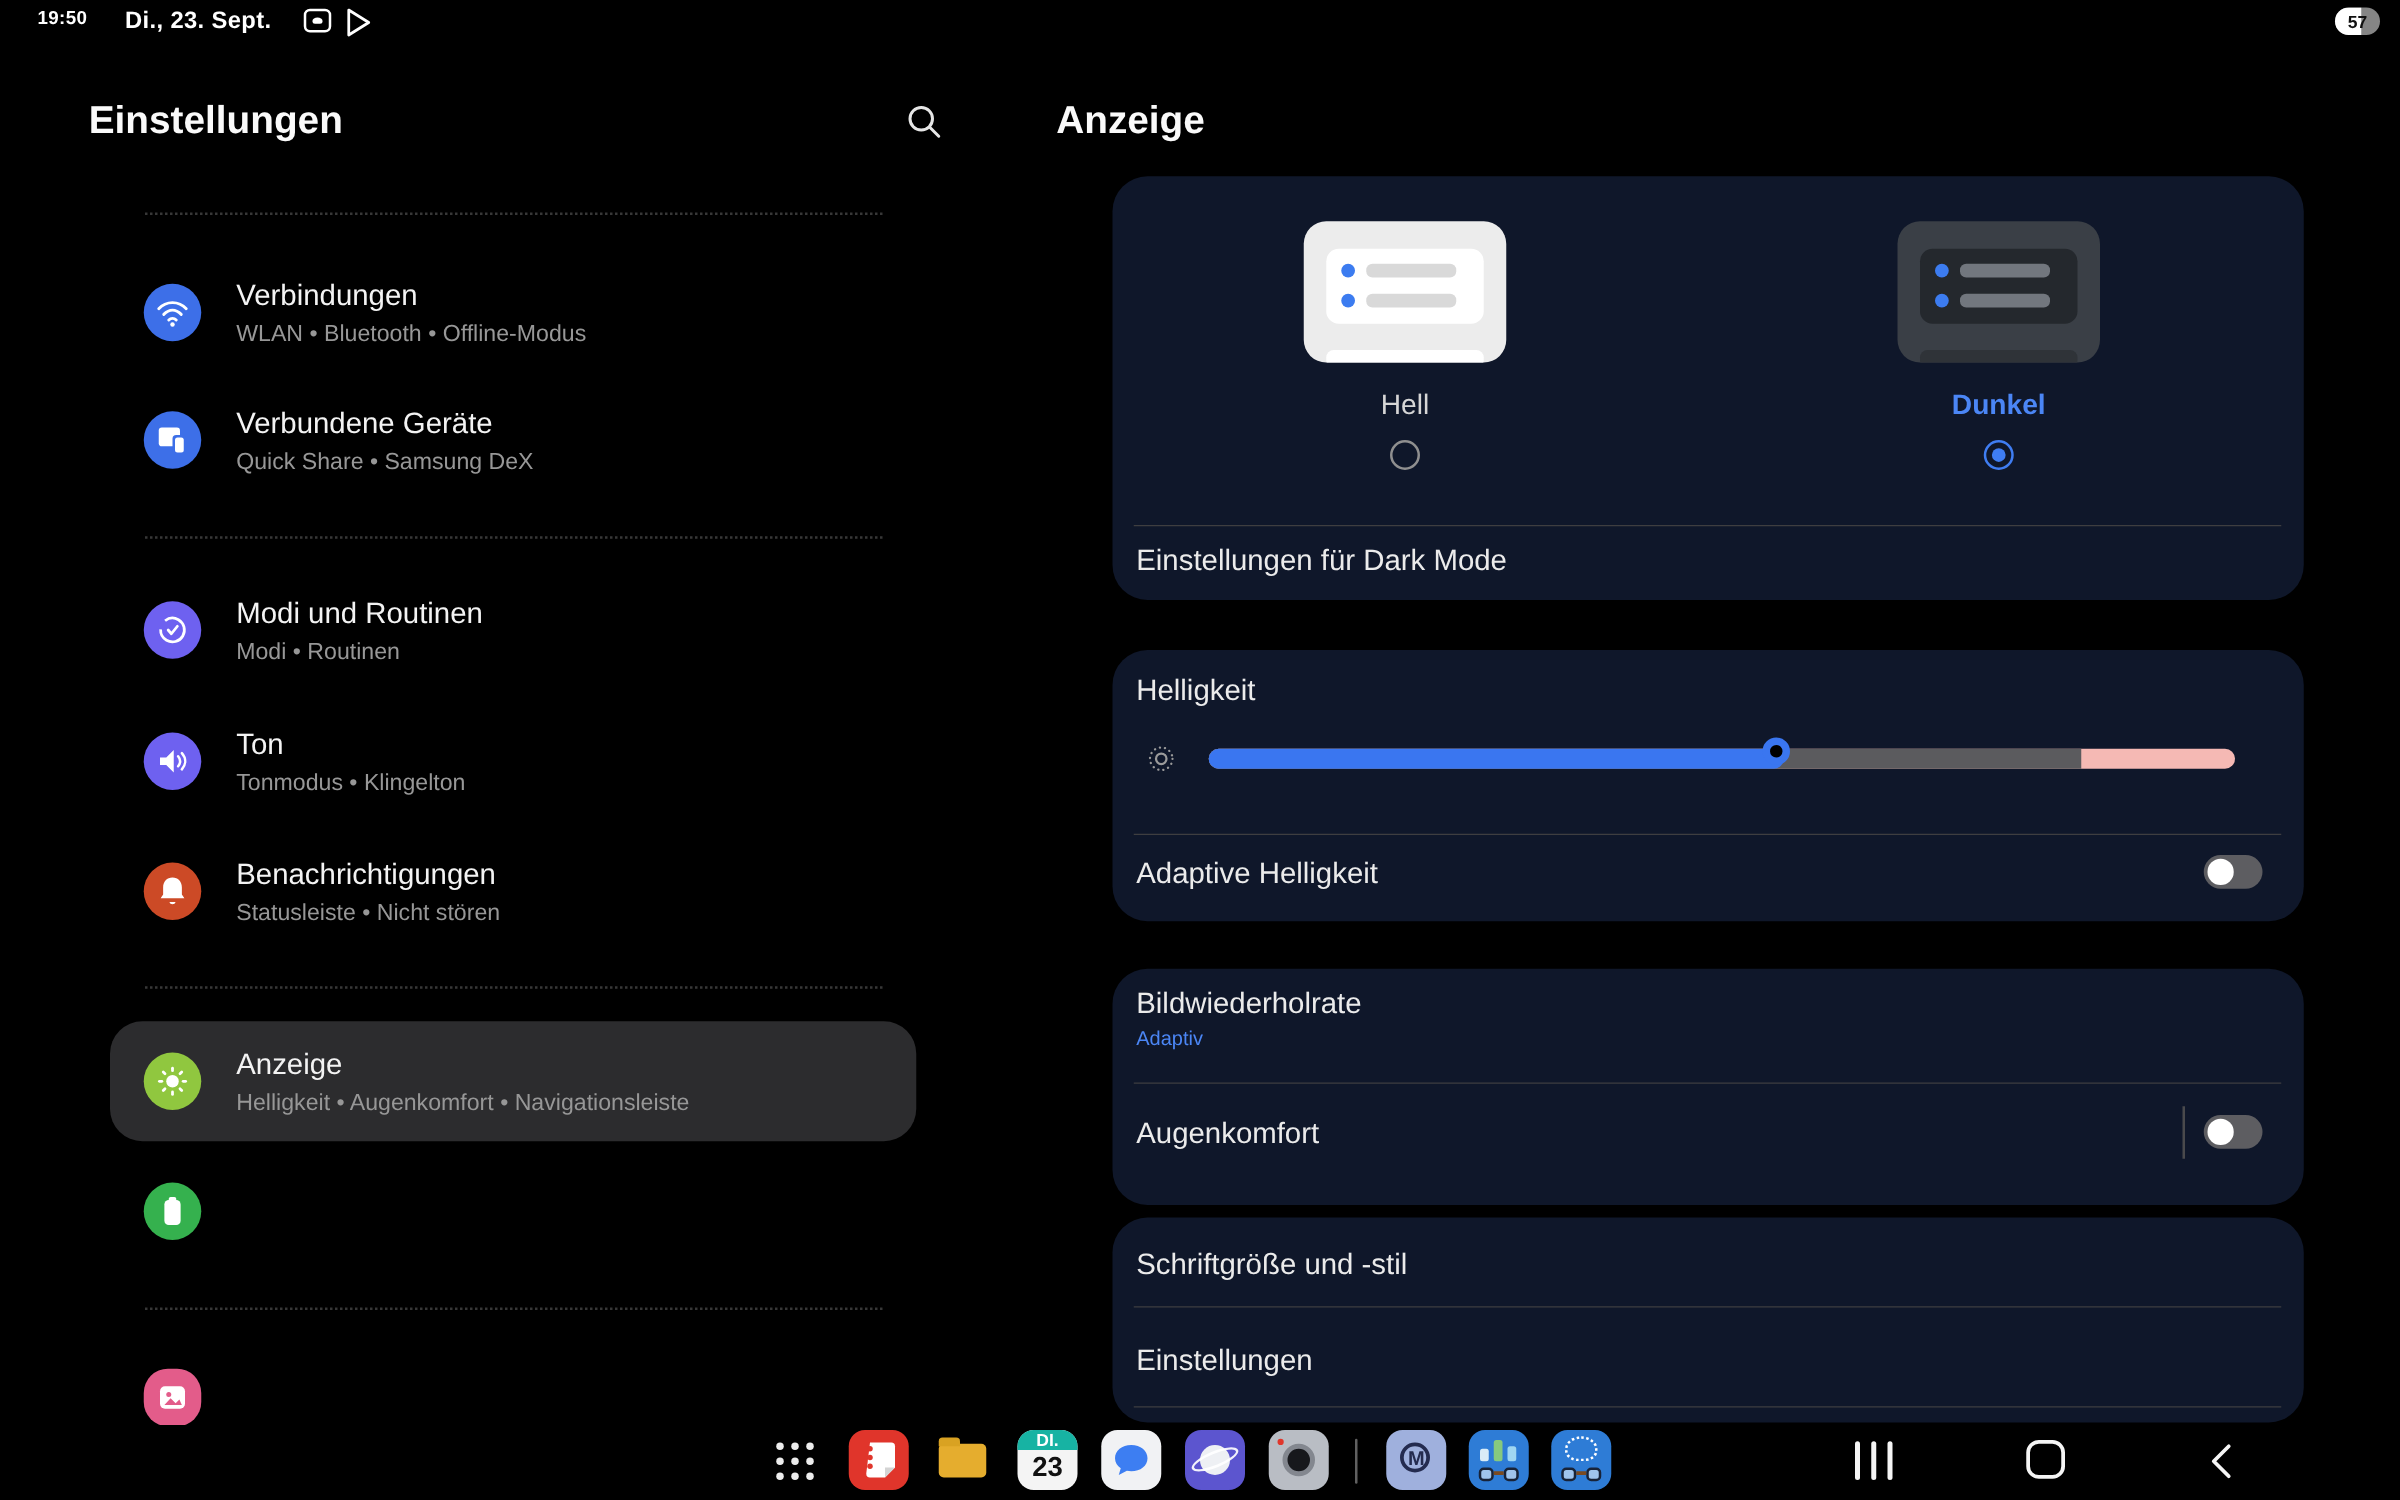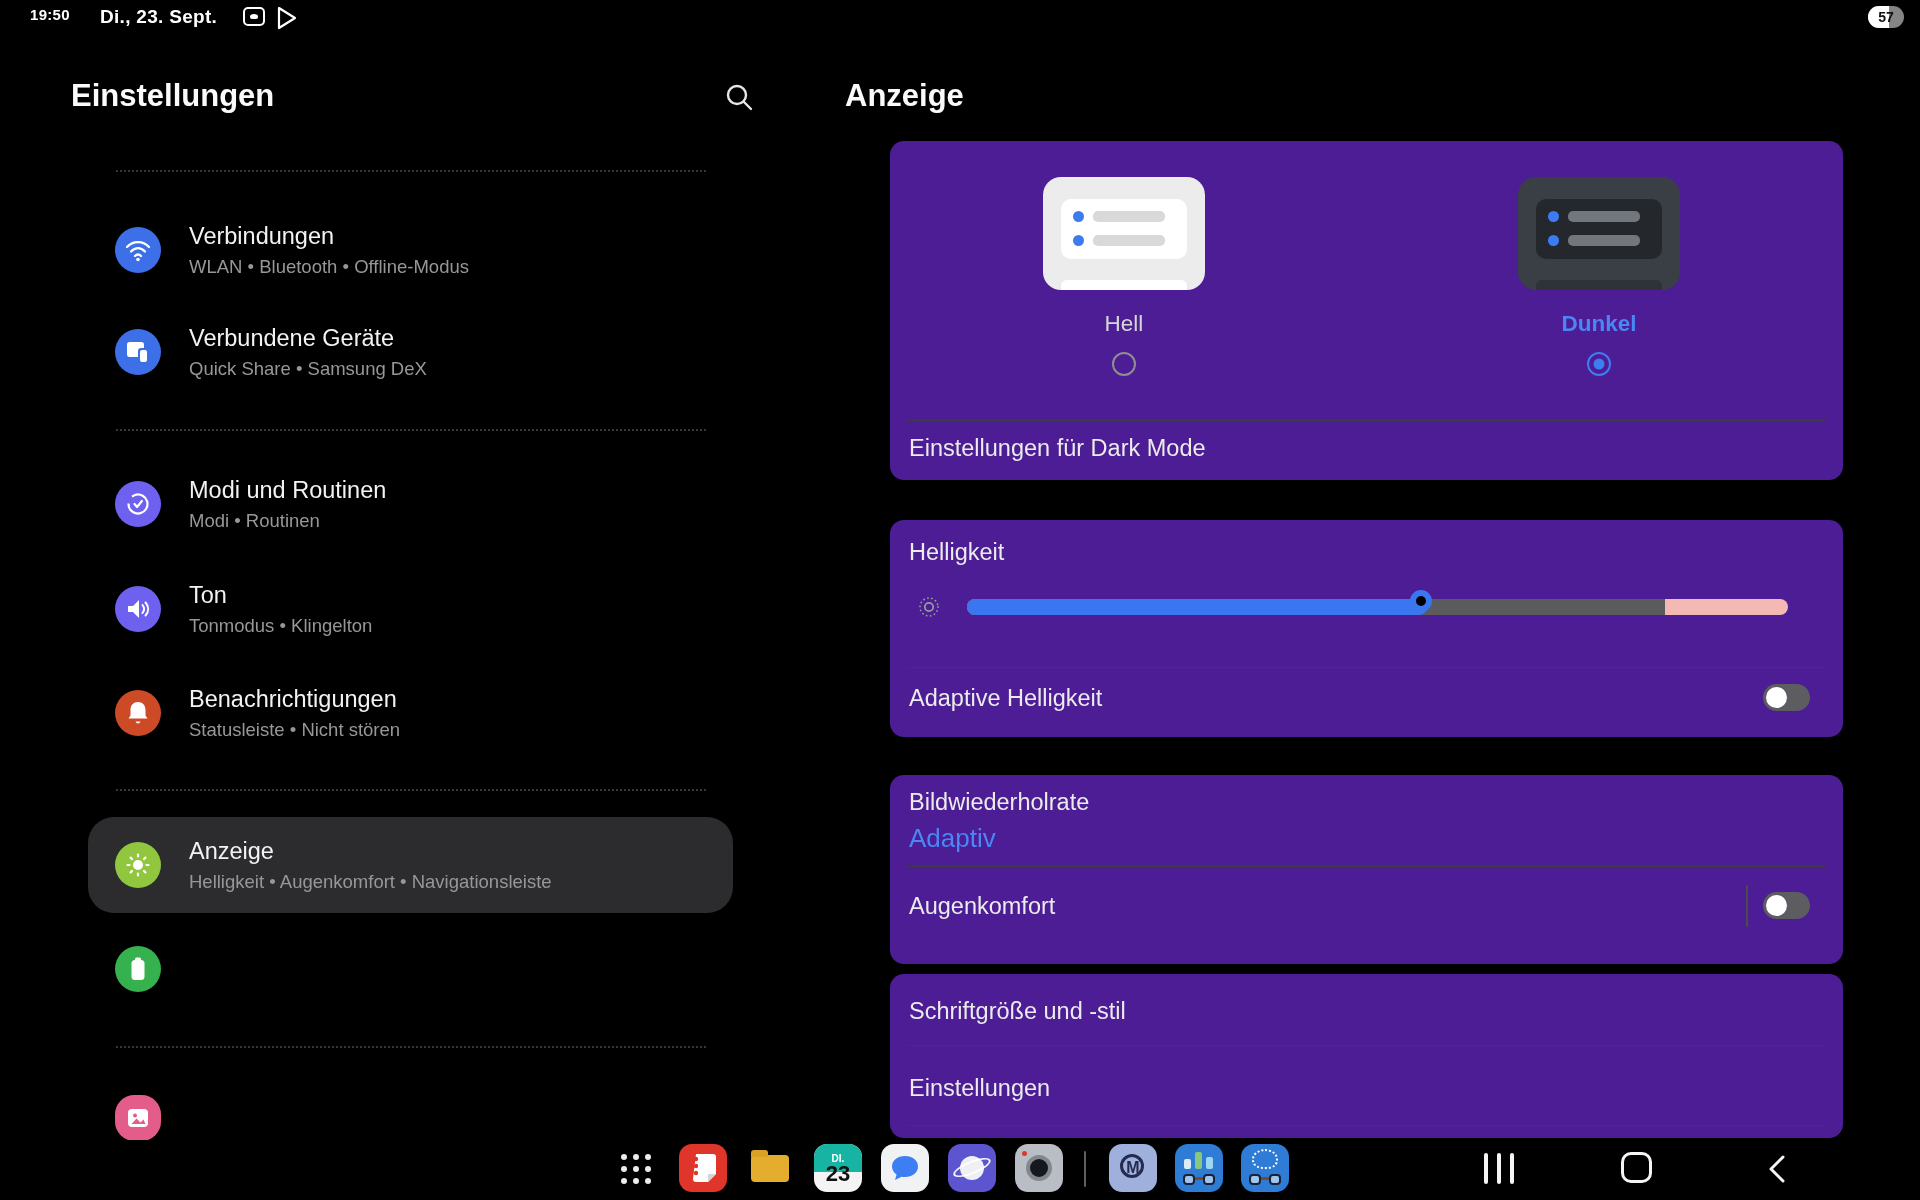--- a/index.html
+++ b/index.html
@@ -27,21 +27,21 @@
   .srow { position:absolute; left:88px; width:645px; height:96px; display:flex; align-items:center;
     padding-left:27px; border-radius:26px; cursor:pointer; }
   .srow.sel { background:#2c2c2e; }
   .sicon { width:46px; height:46px; border-radius:50%; flex:0 0 46px; margin-right:28px;
     display:flex; align-items:center; justify-content:center; }
   .stx .t { font-size:23.5px; color:#f3f3f3; line-height:1.15; }
   .stx .s { font-size:18.5px; color:#979797; margin-top:7px; line-height:1.1; }
 
   
   .main-title { position:absolute; left:845px; top:78px; font-size:31px; font-weight:700; color:#fafafa; }
-  .card { position:absolute; left:890px; width:953px; background:#4c1d95; border-radius:14px; overflow:hidden; }
+  .card { position:absolute; left:890px; width:953px; background:#0f172a; border-radius:28px; overflow:hidden; }
   .cdiv { position:absolute; left:17px; right:18px; height:1px; background:#3e3e40; }
   .rowlabel { font-size:23.5px; color:#ebebeb; }
 
   
   .mode { position:absolute; top:36px; width:240px; display:flex; flex-direction:column; align-items:center; cursor:pointer; }
   .thumb { width:162px; height:113px; border-radius:18px; position:relative; overflow:hidden; }
   .thumb .inner { position:absolute; left:18px; right:18px; top:22px; height:60px; border-radius:10px; }
   .thumb .strip { position:absolute; left:18px; right:18px; bottom:-4px; height:14px; border-radius:6px; }
   .trow { position:absolute; left:12px; display:flex; align-items:center; }
   .trow .dot { width:11px; height:11px; border-radius:50%; background:#3c7cf0; margin-right:9px; }
@@ -70,22 +70,22 @@
   .app { position:absolute; top:4px; width:48px; height:48px; border-radius:13px; cursor:pointer; }
   .drawer { position:absolute; top:14px; display:grid; grid-template-columns:repeat(3,6px); gap:6px; cursor:pointer; }
   .drawer i { width:6px; height:6px; border-radius:50%; background:#ececec; }
   .tsep { position:absolute; top:11px; width:2px; height:36px; background:#606060; border-radius:1px; }
   .navbtn { cursor:pointer; }
   .recents { position:absolute; top:13px; display:flex; gap:9px; }
   .recents i { width:4px; height:31px; background:#f5f5f5; border-radius:2px; }
   .homebtn { position:absolute; top:12px; width:31px; height:31px; border:3.5px solid #f5f5f5; border-radius:10px; }
 
   
-  .cal-band { position:absolute; left:0; top:0; right:0; height:28px; background:#17b3a3; border-radius:13px 13px 0 0;
-    display:flex; align-items:center; justify-content:center; font-size:10px; font-weight:700; color:#fff; }
+  .cal-band { position:absolute; left:0; top:0; right:0; height:16px; background:#17b3a3; border-radius:13px 13px 0 0;
+    display:flex; align-items:center; justify-content:center; font-size:14px; font-weight:700; color:#fff; }
   .cal-num { position:absolute; left:0; right:0; top:17px; text-align:center; font-size:22px; font-weight:700; color:#111; }
   .folder { position:absolute; left:5px; top:11px; width:38px; height:27px; background:#e5ad2e; border-radius:4px; }
   .folder::before { content:""; position:absolute; left:0; top:-5px; width:17px; height:7px; background:#d9a222; border-radius:3px 3px 0 0; }
   .lens { position:absolute; left:11px; top:11px; width:26px; height:26px; border-radius:50%; background:#17181c; border:4px solid #83878f; }
   .camdot { position:absolute; left:7px; top:7px; width:5px; height:5px; border-radius:50%; background:#e0372c; }
   .planet { position:absolute; left:12px; top:12px; width:24px; height:24px; border-radius:50%; background:#eef0f4; }
   .ring { position:absolute; left:4px; top:17px; width:40px; height:13px; border:2.5px solid rgba(255,255,255,.92);
     border-radius:50%; transform:rotate(-22deg); }
   .mono-ring { position:absolute; left:11px; top:10px; width:24px; height:24px; border:3.5px solid #242b4f; border-radius:50%; }
   .mono-m { position:absolute; left:0; right:0; top:15px; text-align:center; font-size:16px; font-weight:800; color:#242b4f; }
@@ -296,21 +296,21 @@
     <span class="seg-blue" style="width:56%"></span>
     <span class="thumbk" style="left:calc(56% - 17px)"></span>
   </div>
   <div class="cdiv" style="top:147px"></div>
   <div class="abs rowlabel" style="left:19px; top:165px">Adaptive Helligkeit</div>
   <span class="toggle" style="top:164px"></span>
 </div>
 
 <div class="card" style="top:775px; height:189px">
   <div class="abs rowlabel" style="left:19px; top:14px">Bildwiederholrate</div>
-  <div class="abs" style="left:19px; top:48px; font-size:26px; color:#4b86f5">Adaptiv</div>
+  <div class="abs" style="left:19px; top:48px; font-size:16px; color:#4b86f5">Adaptiv</div>
   <div class="cdiv" style="top:91px"></div>
   <div class="abs rowlabel" style="left:19px; top:118px">Augenkomfort</div>
   <span class="vsep" style="left:856px; top:110px; height:42px"></span>
   <span class="toggle" style="top:117px"></span>
 </div>
 
 <div class="card" style="top:974px; height:164px">
   <div class="abs rowlabel" style="left:19px; top:24px">Schriftgröße und -stil</div>
   <div class="cdiv" style="top:71px"></div>
   <div class="abs rowlabel" style="left:19px; top:101px">Einstellungen</div>

